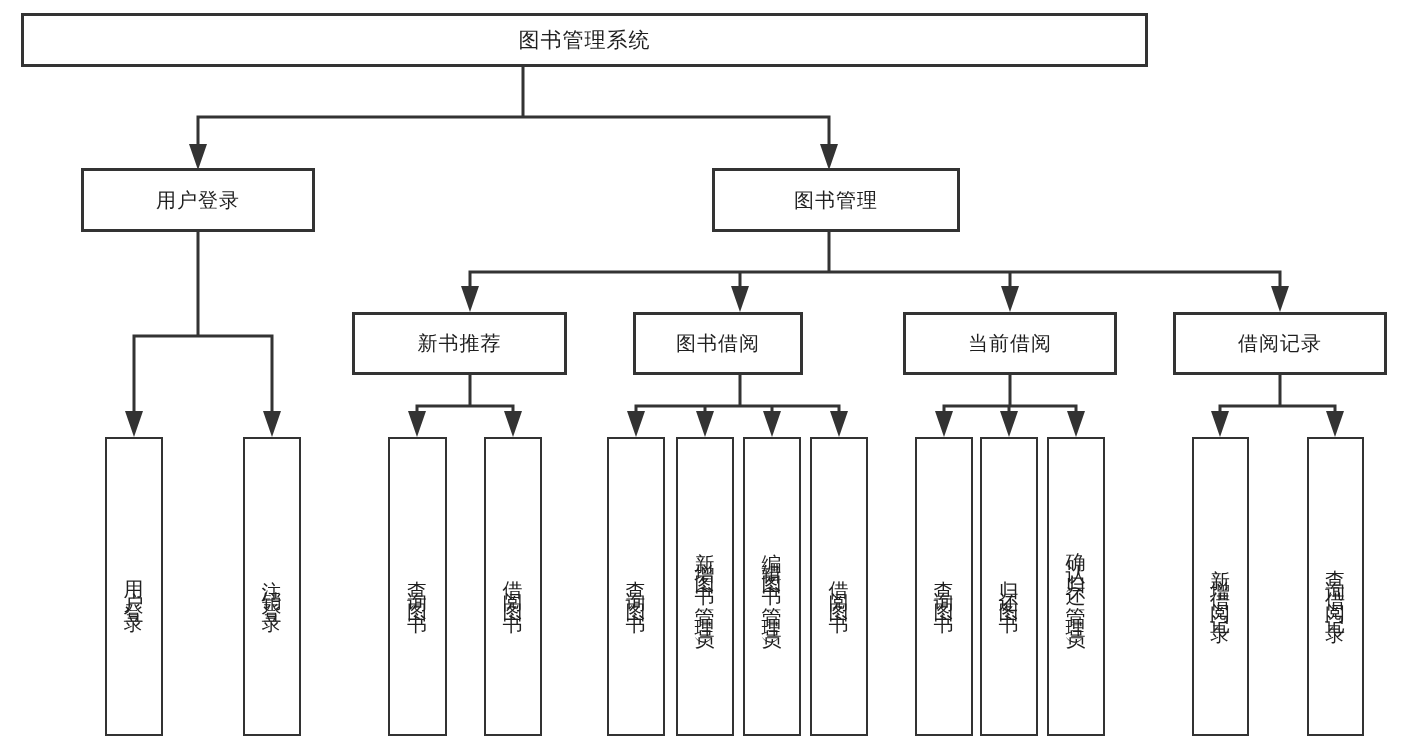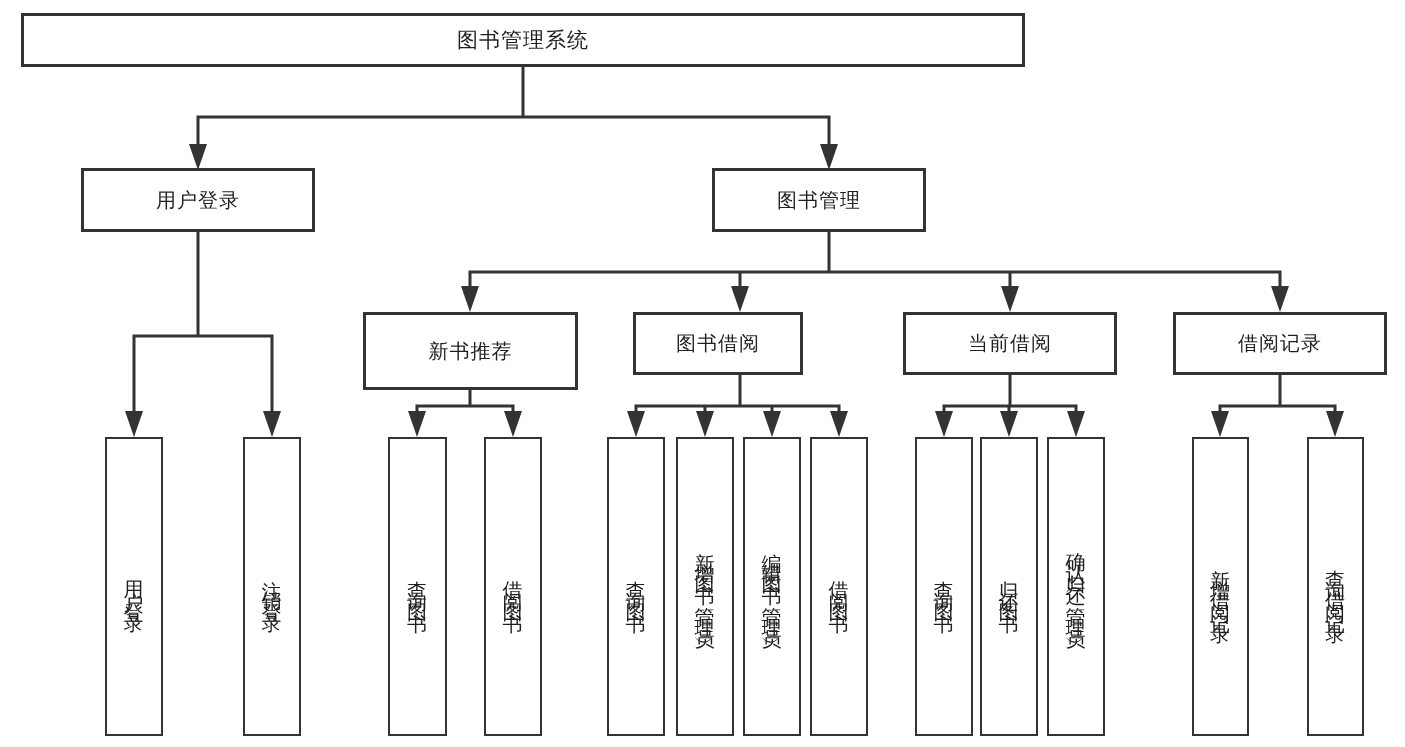--- a/index.html
+++ b/index.html
@@ -84,32 +84,32 @@
       <polygon points="1067,411 1085,411 1076,437"></polygon>
     </g>
 
     <g>
       <path d="M1280 375V406 M1220 406H1335 M1220 406V415 M1335 406V415"></path>
       <polygon points="1211,411 1229,411 1220,437"></polygon>
       <polygon points="1326,411 1344,411 1335,437"></polygon>
     </g>
   </svg>
 
-  <div class="node hnode root" style="left:21px;top:13px;width:1004px;height:54px">
+  <div class="node hnode root" style="left:21px;top:13px;width:1127px;height:54px">
     <span class="htext">图书管理系统</span>
   </div>
 
   <div class="node hnode" style="left:81px;top:168px;width:234px;height:64px">
     <span class="htext">用户登录</span>
   </div>
-  <div class="node hnode" style="left:712px;top:168px;width:214px;height:64px">
+  <div class="node hnode" style="left:712px;top:168px;width:248px;height:64px">
     <span class="htext">图书管理</span>
   </div>
 
-  <div class="node hnode" style="left:363px;top:312px;width:215px;height:78px">
+  <div class="node hnode" style="left:352px;top:312px;width:215px;height:63px">
     <span class="htext">新书推荐</span>
   </div>
   <div class="node hnode" style="left:633px;top:312px;width:170px;height:63px">
     <span class="htext">图书借阅</span>
   </div>
   <div class="node hnode" style="left:1173px;top:312px;width:214px;height:63px">
     <span class="htext">借阅记录</span>
   </div>
   <div class="node hnode" style="left:903px;top:312px;width:214px;height:63px">
     <span class="htext">当前借阅</span>

